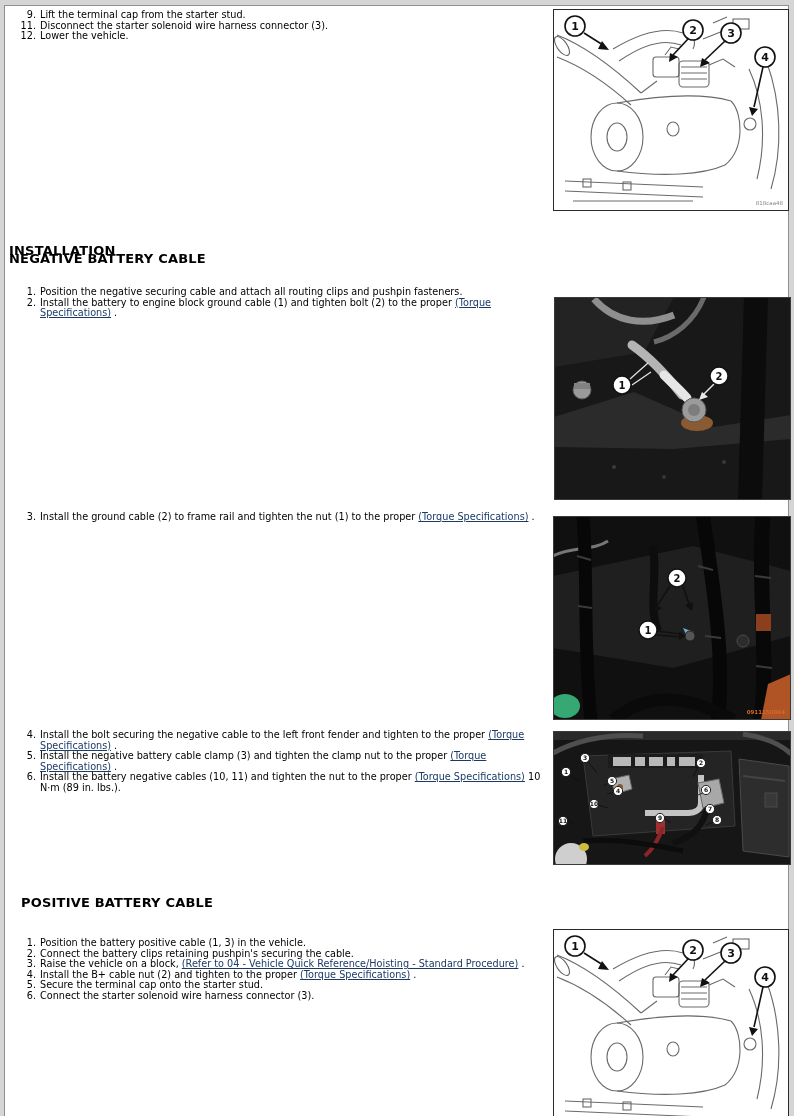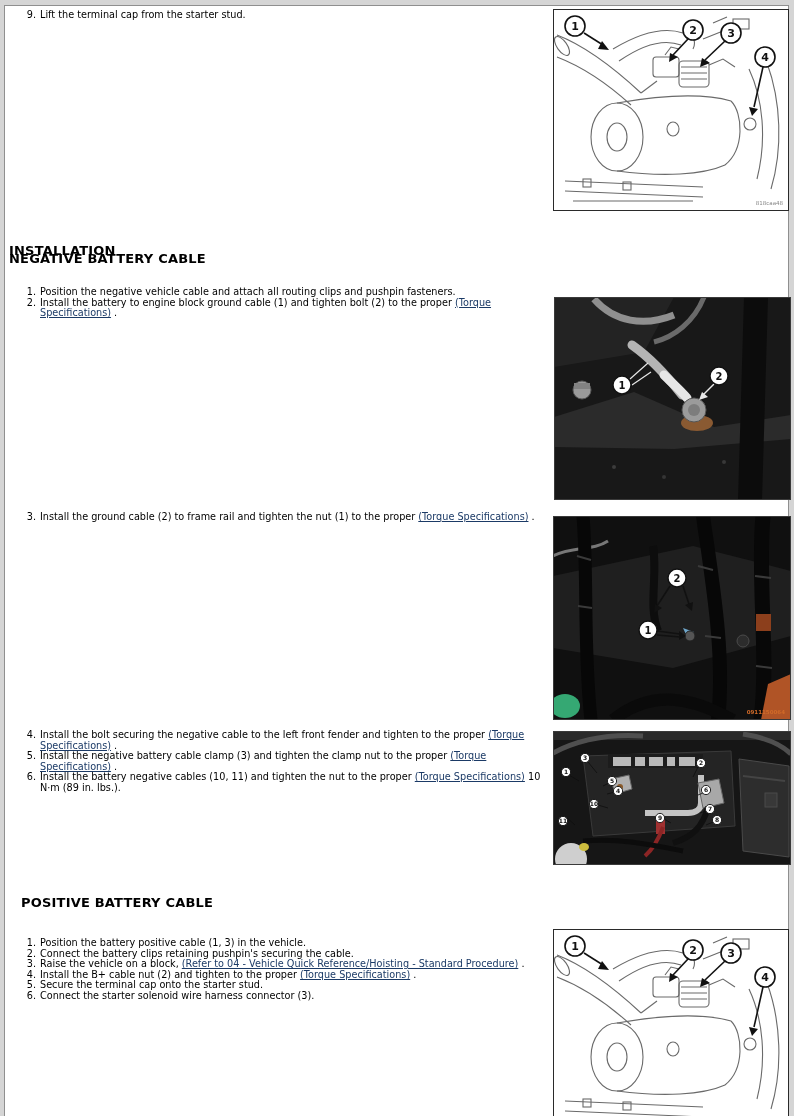--- a/index.html
+++ b/index.html
@@ -31,20 +31,28 @@
 </head>
 <body>
 
 <div class="page">
 
   <div class="abs steps" style="left:0;top:4px;">
     <div class="step">
       <span class="num">9.</span>
       <span class="txt">Lift the terminal cap from the starter stud.</span>
     </div>
+    <div class="step">
+      <span class="num">11.</span>
+      <span class="txt">Disconnect the starter solenoid wire harness connector (3).</span>
+    </div>
+    <div class="step">
+      <span class="num">12.</span>
+      <span class="txt">Lower the vehicle.</span>
+    </div>
   </div>
 
   <div class="fig" style="left:548px;top:3px;">
     <svg width="236" height="202" viewBox="0 0 236 202">
       <rect x="0.5" y="0.5" width="235" height="201" fill="#ffffff" stroke="#2a2a2a"></rect>
       <g class="lineart">
         <path d="M4,26 C30,36 60,58 88,84"></path>
         <path d="M4,48 C30,58 56,76 78,96"></path>
         <ellipse cx="9" cy="37" rx="5" ry="11" transform="rotate(-35 9 37)"></ellipse>
         <path d="M88,84 L104,72"></path>
@@ -93,21 +101,21 @@
     </svg>
   </div>
 
   <div class="abs heading" style="left:4px;top:237px;">INSTALLATION</div>
 
   <div class="abs heading" style="left:4px;top:245px;text-align:center;">NEGATIVE BATTERY CABLE</div>
 
   <div class="abs steps" style="left:0;top:281px;">
     <div class="step">
       <span class="num">1.</span>
-      <span class="txt">Position the negative vehicle cable and attach all routing clips and pushpin fasteners.</span>
+      <span class="txt">Position the negative securing cable and attach all routing clips and pushpin fasteners.</span>
     </div>
     <div class="step">
       <span class="num">2.</span>
       <span class="txt"><span>Install the battery to engine block ground cable (1) and tighten bolt (2) to the proper </span><a class="doclink">(Torque Specifications)</a><span> .</span></span>
     </div>
   </div>
 
   <div class="fig" style="left:549px;top:291px;">
     <svg width="237" height="203" viewBox="0 0 237 203">
       <rect x="0" y="0" width="237" height="203" fill="#181818"></rect>

